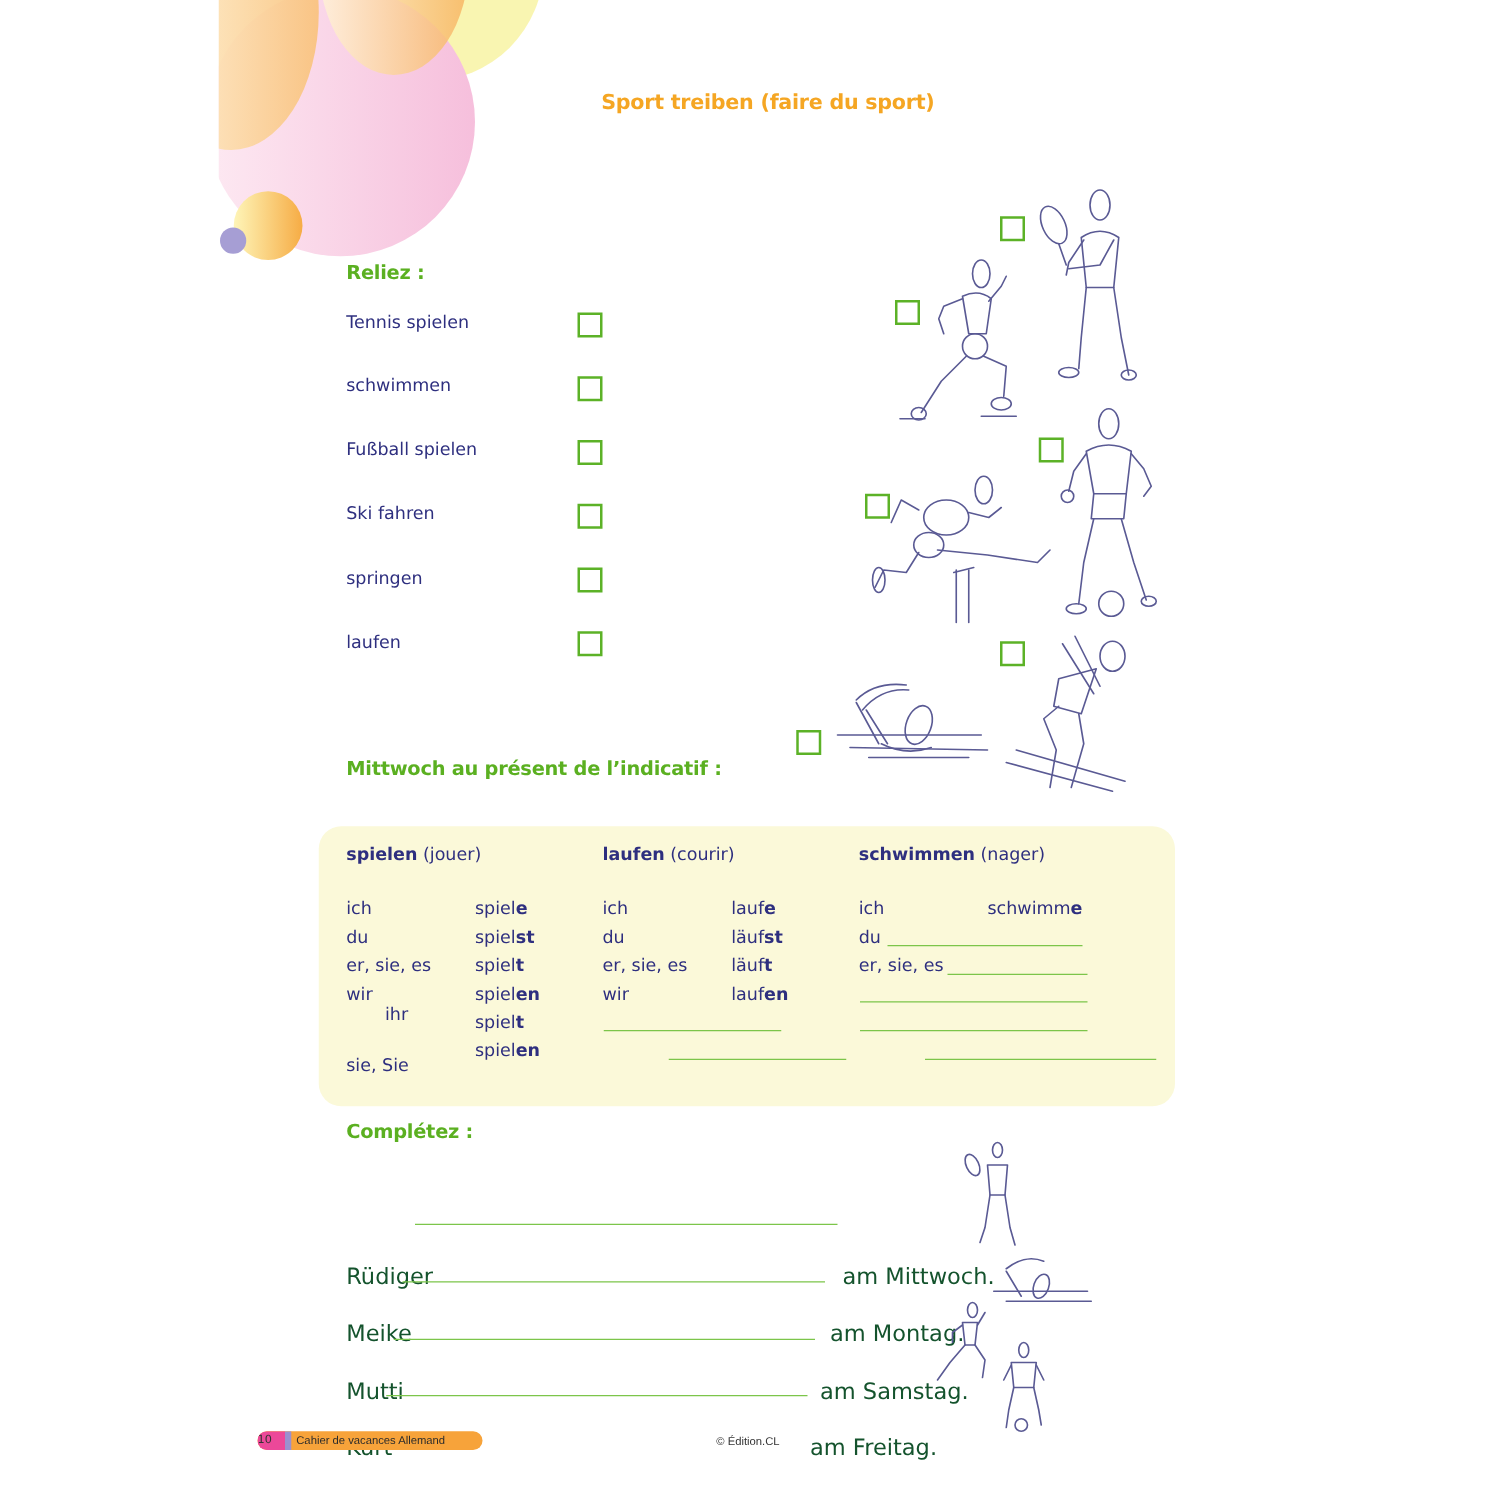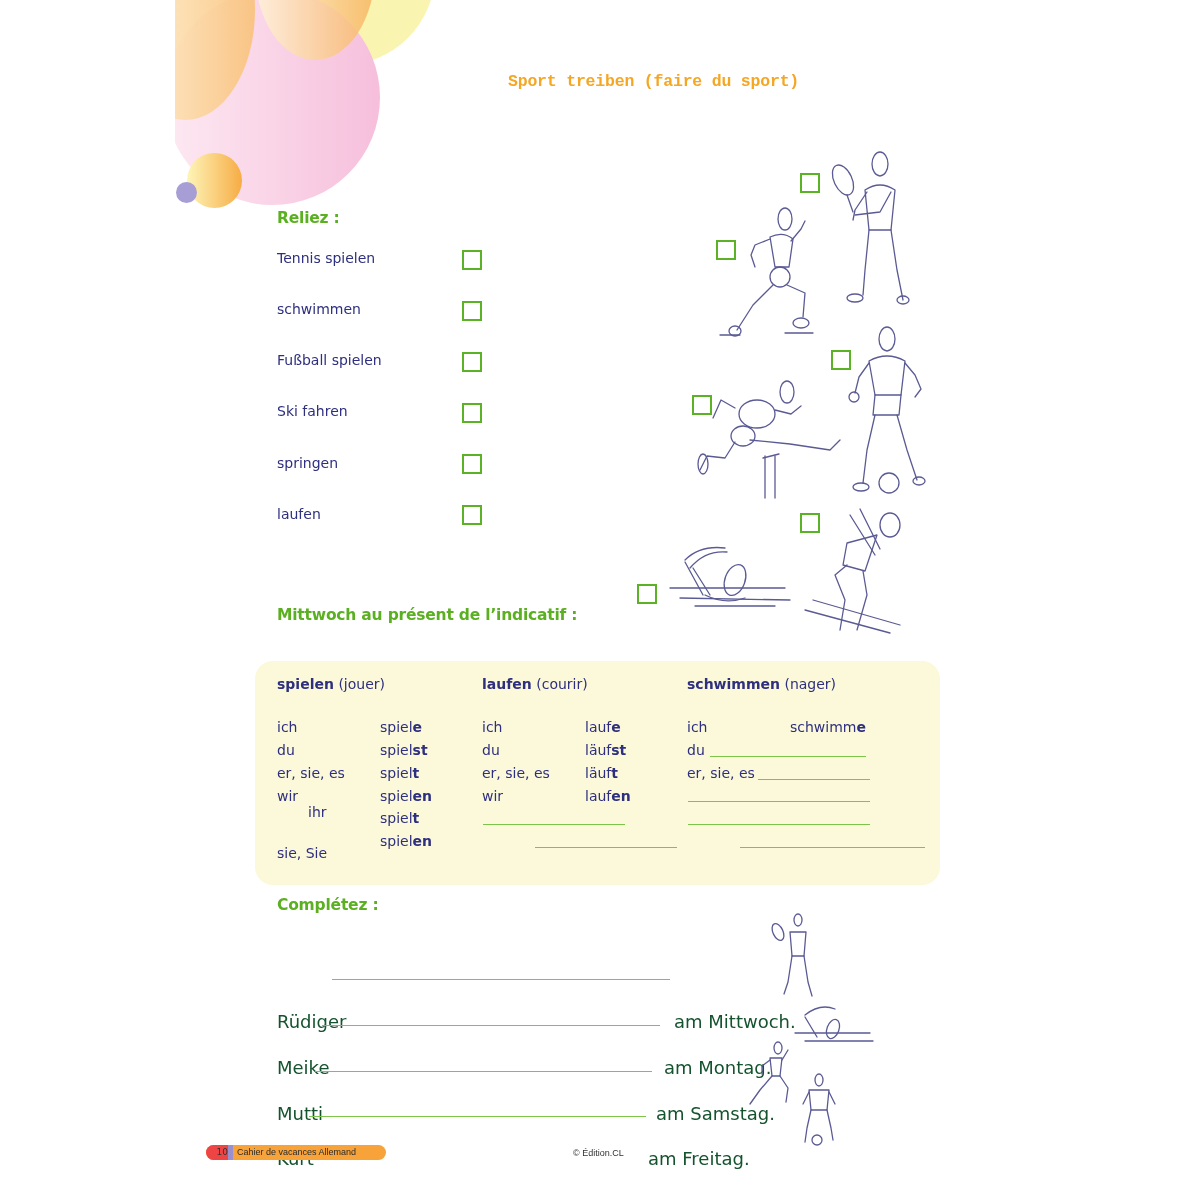--- a/index.html
+++ b/index.html
@@ -1,31 +1,31 @@
 <!DOCTYPE html>
 <html><head>
 <meta charset="utf-8">
 <style>
   html,body{margin:0;padding:0;background:#ffffff;}
   body{width:1200px;height:1200px;position:relative;overflow:hidden;font-family:"DejaVu Sans","Liberation Sans",sans-serif;color:#2e2f7f;}
   .deco{position:absolute;left:175px;top:0;width:260px;height:215px;overflow:hidden;}
   .bubble{position:absolute;border-radius:50%;}
-  .title{position:absolute;left:508px;top:72px;font-size:16.5px;font-weight:bold;color:#f5a623;letter-spacing:-0.2px;font-family:Liberation Mono, monospace;}
+  .title{position:absolute;left:481px;top:72px;font-size:16.5px;font-weight:bold;color:#f5a623;letter-spacing:-0.2px;}
   .h2{position:absolute;font-size:15.5px;font-weight:bold;color:#5bb021;letter-spacing:-0.2px;}
   .word{position:absolute;left:277px;font-size:14px;color:#2e2f7f;}
   .cb{position:absolute;width:16px;height:16px;border:2px solid #5cb227;background:#fff;box-sizing:content-box;}
   .panel{position:absolute;left:255px;top:661px;width:685px;height:224px;background:#fbf9d9;border-radius:18px;}
   .vh{position:absolute;font-size:14px;color:#2e2f7f;}
   .vh b{font-weight:bold;}
   .cell{position:absolute;font-size:14px;color:#2e2f7f;}
   .cell b{font-weight:bold;}
   .line{position:absolute;height:0;border-top:1.5px solid #7cc54a;}
   .sent{position:absolute;font-size:18px;color:#14532d;margin-top:46px;}
   .footer-pill{position:absolute;left:206px;top:1145px;width:180px;height:15px;border-radius:8px;background:#f7a33a;overflow:hidden;}
-  .footer-num{position:absolute;left:0;top:0;width:22px;height:15px;background:#ef4444;font-size:9px;line-height:15px;text-align:right;color:#333;}
+  .footer-num{position:absolute;left:0;top:0;width:22px;height:15px;background:#ec4899;font-size:9px;line-height:15px;text-align:left;color:#333;}
   .footer-bar{position:absolute;left:22px;top:0;width:5px;height:15px;background:#9a90cf;}
   .footer-label{position:absolute;left:31px;top:0;height:15px;font-size:9px;line-height:15px;color:#2b2b2b;font-family:"Liberation Sans",sans-serif;white-space:nowrap;}
   .copyright{position:absolute;left:573px;top:1148px;font-size:9px;color:#333;font-family:"Liberation Sans",sans-serif;}
   svg.fig{position:absolute;overflow:visible;}
   svg.fig *{fill:none;stroke:#5a5a94;stroke-width:1.3;stroke-linecap:round;stroke-linejoin:round;}
 </style>
 </head>
 <body>
 
 <div class="deco">

